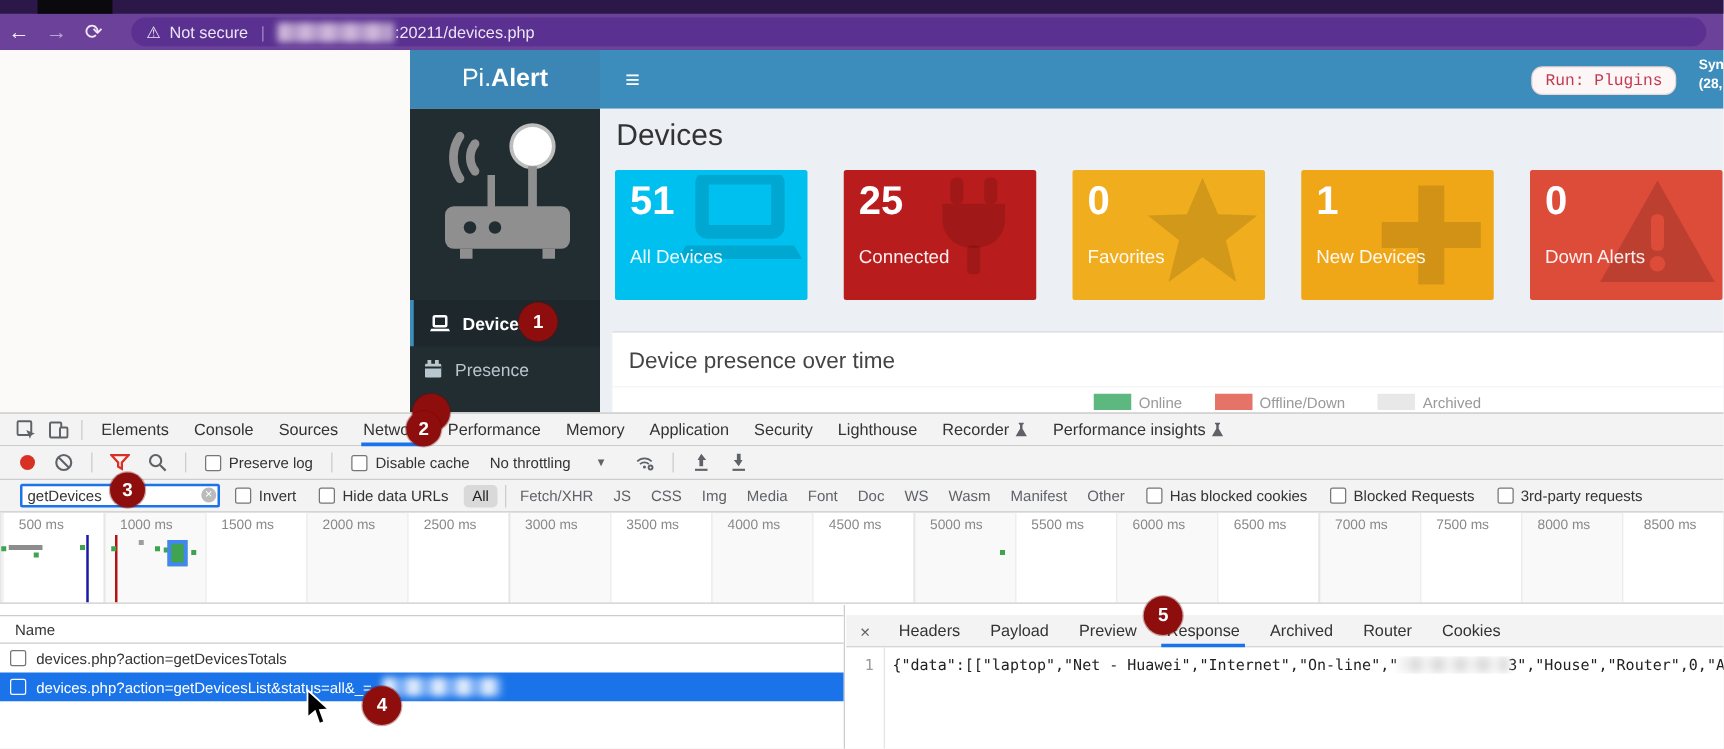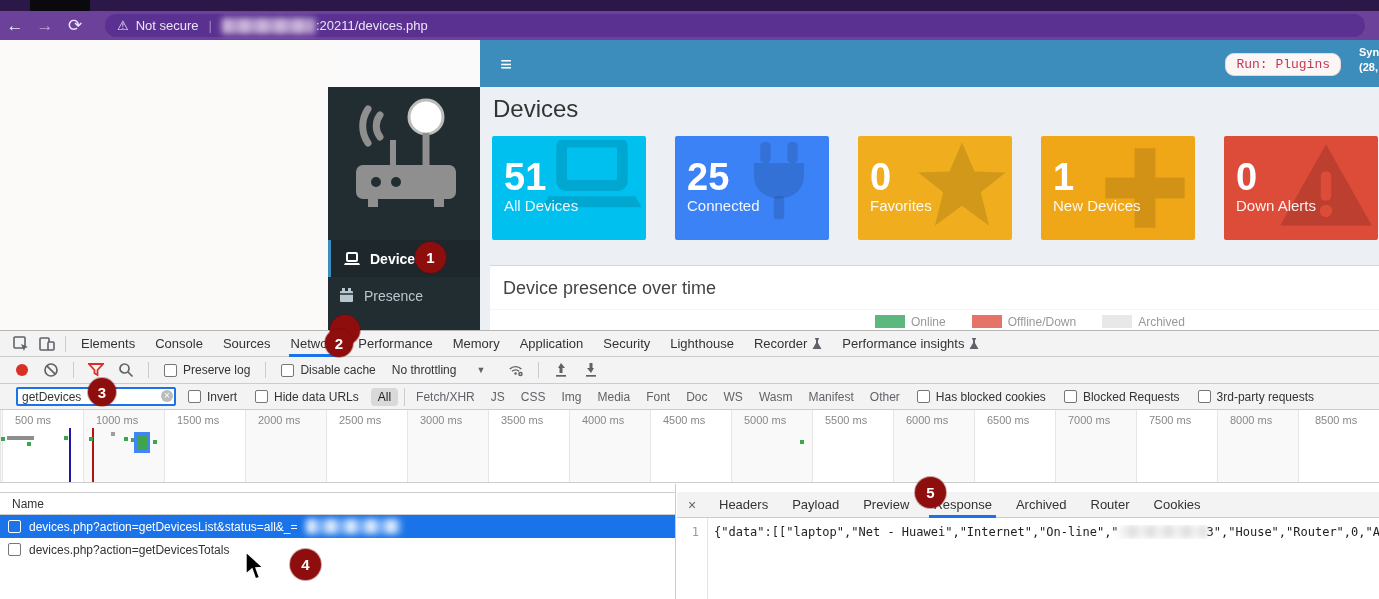--- a/index.html
+++ b/index.html
@@ -37,21 +37,21 @@
   .sidebar { position:absolute; left:328px; top:47px; width:152px; height:243px; background:#222d32; }
   .router-art { position:absolute; left:10px; top:8px; width:132px; height:130px; }
   .side-menu { position:absolute; left:0; top:153px; width:152px; }
   .side-item { height:37px; display:flex; align-items:center; gap:10px; padding-left:11px; color:#b8c7ce; font-size:14px; }
   .side-item.active { background:#1e282c; border-left:3px solid #3c8dbc; padding-left:13px; color:#fff; font-weight:700; }
 
   .app-main { position:absolute; left:480px; top:47px; width:899px; height:243px; background:#ecf0f5; }
   .page-title { position:absolute; left:13px; top:8px; font-size:24px; font-weight:400; color:#333; }
   .cards { position:absolute; left:12px; top:49px; display:flex; gap:29px; }
   .card { position:relative; width:154px; height:104px; border-radius:2px; color:#fff; overflow:hidden; }
-  .card .num { position:absolute; left:12px; top:20px; font-size:38px; font-weight:700; }
+  .card .num { position:absolute; left:12px; top:6px; font-size:32px; font-weight:700; }
   .card .lbl { position:absolute; left:12px; bottom:26px; font-size:15px; color:rgba(255,255,255,.92); }
   .card svg { position:absolute; right:2px; top:4px; }
 
   .presence-panel { position:absolute; left:10px; top:178px; width:889px; height:66px; background:#fff; border-top:1px solid #d2d6de; }
   .panel-title { position:absolute; left:13px; top:12px; font-size:18px; color:#444; }
   .panel-div { position:absolute; left:0; top:43px; width:100%; border-top:1px solid #f4f4f4; }
   .legend { position:absolute; left:385px; top:49px; display:flex; gap:26px; align-items:center; font-size:12px; color:#999; }
   .legend .sw { display:inline-block; width:30px; height:13px; margin-right:6px; vertical-align:-2px; }
 
   
@@ -132,20 +132,23 @@
       <span>Not secure</span>
       <span class="omni-div">|</span>
       <span class="blurbox host-blur"></span>
       <span>:20211/devices.php</span>
     </div>
   </header>
 
   <section class="webpage">
     <div class="page-left"></div>
 
+    <div class="app-logo">
+      <span><span>Pi.</span><b>Alert</b></span>
+    </div>
 
     <div class="app-nav">
       <span class="hamburger">≡</span>
       <button class="run-plugins">Run: Plugins</button>
       <div class="nav-right">
         <div>Syn</div>
         <div>(28,</div>
       </div>
     </div>
 
@@ -189,21 +192,21 @@
 
       <div class="cards">
         <div class="card" style="background:#00c0ef">
           <svg width="104" height="78" viewBox="0 0 96 72">
             <rect x="20" y="2" width="56" height="40" rx="4" fill="none" stroke="rgba(0,0,0,0.13)" stroke-width="10"></rect>
             <path d="M8 52h80l6 10H2z" fill="rgba(0,0,0,0.13)"></path>
           </svg>
           <span class="num">51</span>
           <span class="lbl">All Devices</span>
         </div>
-        <div class="card" style="background:#3b82f6">
+        <div class="card" style="background:#b91c1c">
           <svg width="96" height="96" viewBox="0 0 92 92">
             <g fill="rgba(0,0,0,0.13)">
               <rect x="28" y="2" width="10" height="20" rx="4"></rect>
               <rect x="54" y="2" width="10" height="20" rx="4"></rect>
               <path d="M22 22h48v12c0 14-11 22-24 22S22 48 22 34z"></path>
               <rect x="41" y="54" width="10" height="22" rx="3"></rect>
             </g>
           </svg>
           <span class="num">25</span>
           <span class="lbl">Connected</span>
@@ -391,28 +394,28 @@
       <div class="mark" style="left:124px;top:27px; width:4px; height:4px; background:#3fa450"></div>
       <div class="mark" style="left:131px;top:28px; width:4px; height:4px; background:#3fa450"></div>
       <div class="mark" style="left:134px;top:22px; width:16px; height:21px; background:#3fa450; border:3px solid #4285f4"></div>
       <div class="mark" style="left:153px;top:30px; width:4px; height:4px; background:#3fa450"></div>
       <div class="mark" style="left:800px;top:30px; width:4px; height:4px; background:#3fa450"></div>
     </div>
 
     <div class="dt-bottom">
       <div class="req-panel">
         <div class="req-head">Name</div>
+        <div class="req-row">
+          <span class="cb"></span>
+          <span>devices.php?action=getDevicesTotals</span>
+        </div>
         <div class="req-row selected">
           <span class="cb"></span>
           <span>devices.php?action=getDevicesList&amp;status=all&amp;_=</span>
           <span class="blurbox req-blur"></span>
-        </div>
-        <div class="req-row">
-          <span class="cb"></span>
-          <span>devices.php?action=getDevicesTotals</span>
         </div>
       </div>
 
       <div class="resp-panel">
         <div class="resp-tabs">
           <span class="resp-x">×</span>
           <span class="resp-tab">Headers</span>
           <span class="resp-tab">Payload</span>
           <span class="resp-tab">Preview</span>
           <span class="resp-tab active">Response</span>

